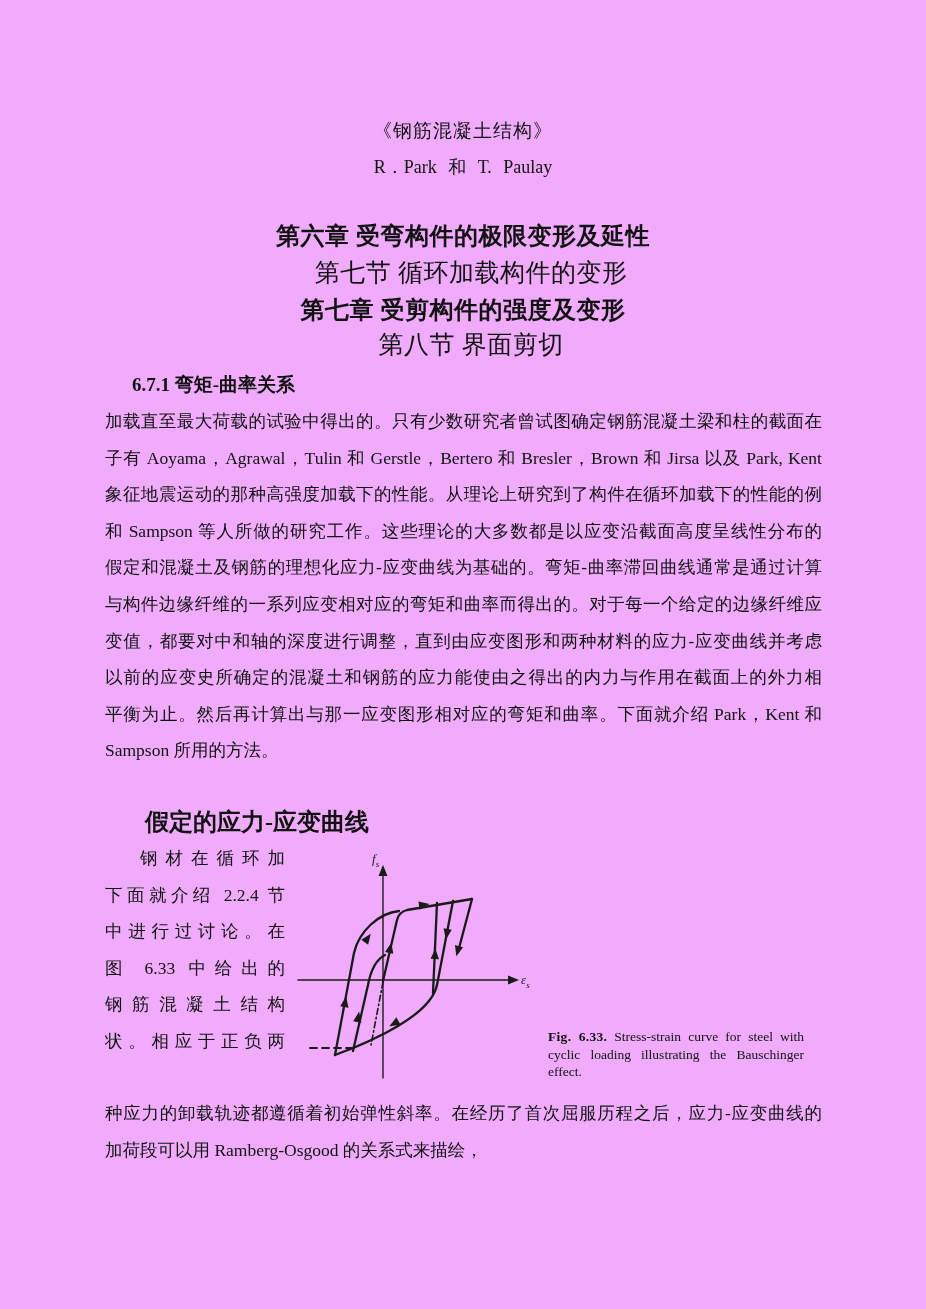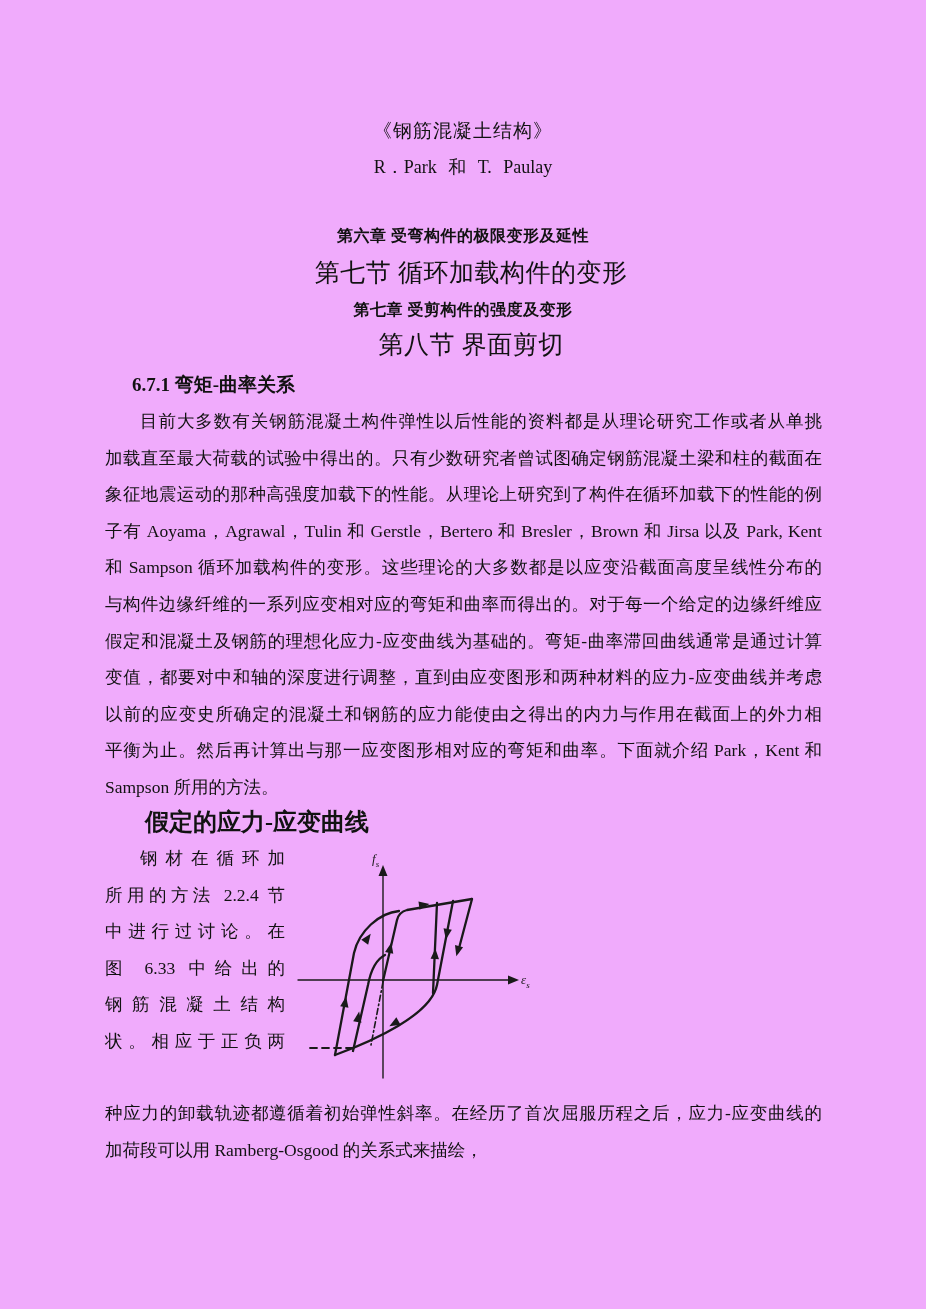--- a/index.html
+++ b/index.html
@@ -5,21 +5,21 @@
   html,body { margin:0; padding:0; background:#e8e8e8; }
   .page {
     position:relative; width:926px; height:1309px; margin:0 auto;
     background:#f0abfc; color:#121212; overflow:hidden;
     font-family:"Liberation Serif","DejaVu Serif",serif;
   }
   .abs { position:absolute; }
   .center { left:0; width:926px; text-align:center; }
   .h-line { line-height:30px; font-size:19px; white-space:nowrap; }
   .bold { font-weight:bold; }
-  .chap { font-size:16px; font-weight:bold; letter-spacing:0.5px; }
+  .chap { font-size:24px; font-weight:bold; letter-spacing:0.5px; }
   .sect { font-size:25px; letter-spacing:0.5px;padding-left:8px; }
   .doc-title { font-size:19px; letter-spacing:1px; }
   .doc-authors { font-size:18px; word-spacing:7px; }
 
   .para { left:105px; width:717px; }
   .ln {
     font-size:17.5px; line-height:36.6px;
     text-align:justify; text-align-last:justify;
   }
   .ln.first { text-indent:35px; }
@@ -44,38 +44,37 @@
   <div class="abs center h-line doc-title" style="top:116px">《钢筋混凝土结构》</div>
   <div class="abs center h-line doc-authors" style="top:152px">R．Park 和 T. Paulay</div>
 
   <div class="abs center h-line chap" style="top:221px">第六章 受弯构件的极限变形及延性</div>
   <div class="abs center h-line sect" style="top:258px">第七节 循环加载构件的变形</div>
   <div class="abs center h-line chap" style="top:295px">第七章 受剪构件的强度及变形</div>
   <div class="abs center h-line sect" style="top:330px">第八节 界面剪切</div>
   <div class="abs h-line bold" style="top:370px; left:132px; font-size:19px">6.7.1 弯矩-曲率关系</div>
 
   <div class="abs para" style="top:403px">
-    <div class="ln first">目前大多数有关钢筋混凝土构件弹性以后性能的资料都是从理论研究工作或者从单挑</div>
     <div class="ln">加载直至最大荷载的试验中得出的。只有少数研究者曾试图确定钢筋混凝土梁和柱的截面在</div>
+    <div class="ln">子有 Aoyama，Agrawal，Tulin 和 Gerstle，Bertero 和 Bresler，Brown 和 Jirsa 以及 Park, Kent</div>
     <div class="ln">象征地震运动的那种高强度加载下的性能。从理论上研究到了构件在循环加载下的性能的例</div>
-    <div class="ln">子有 Aoyama，Agrawal，Tulin 和 Gerstle，Bertero 和 Bresler，Brown 和 Jirsa 以及 Park, Kent</div>
-    <div class="ln">和 Sampson 循环加载构件的变形。这些理论的大多数都是以应变沿截面高度呈线性分布的</div>
+    <div class="ln">和 Sampson 等人所做的研究工作。这些理论的大多数都是以应变沿截面高度呈线性分布的</div>
+    <div class="ln">假定和混凝土及钢筋的理想化应力-应变曲线为基础的。弯矩-曲率滞回曲线通常是通过计算</div>
     <div class="ln">与构件边缘纤维的一系列应变相对应的弯矩和曲率而得出的。对于每一个给定的边缘纤维应</div>
-    <div class="ln">假定和混凝土及钢筋的理想化应力-应变曲线为基础的。弯矩-曲率滞回曲线通常是通过计算</div>
     <div class="ln">变值，都要对中和轴的深度进行调整，直到由应变图形和两种材料的应力-应变曲线并考虑</div>
     <div class="ln">以前的应变史所确定的混凝土和钢筋的应力能使由之得出的内力与作用在截面上的外力相</div>
     <div class="ln">平衡为止。然后再计算出与那一应变图形相对应的弯矩和曲率。下面就介绍 Park，Kent 和</div>
     <div class="ln last">Sampson 所用的方法。</div>
   </div>
 
   <div class="abs h-line bold" style="top:807px; left:145px; font-size:24px">假定的应力-应变曲线</div>
 
   <div class="abs wrapcol" style="top:840px">
     <div class="ln first">钢材在循环加</div>
-    <div class="ln">所用的方法 2.2.4 节</div>
+    <div class="ln">下面就介绍 2.2.4 节</div>
     <div class="ln">中进行过讨论。在</div>
     <div class="ln">图 6.33 中给出的</div>
     <div class="ln">钢筋混凝土结构</div>
     <div class="ln">状。相应于正负两</div>
   </div>
 
   <div class="abs fig">
     <svg width="280" height="265" viewBox="0 0 280 265" stroke-linecap="round" stroke-linejoin="round">
       <g stroke="#1a1a1a" fill="none">
 
@@ -114,19 +113,23 @@
         <polygon points="0,-6.5 4.2,4 -4.2,4" transform="translate(140,110) rotate(3)"></polygon>
         <polygon points="0,-6.5 4.2,4 -4.2,4" transform="translate(163,105) rotate(195)"></polygon>
         <polygon points="0,-6.5 4.2,4 -4.2,4" transform="translate(63,173) rotate(10)"></polygon>
       </g>
 
       <text x="77" y="18" font-size="13" font-style="italic" fill="#1a1a1a" font-family="Liberation Serif, DejaVu Serif, serif"><tspan>f</tspan><tspan dy="3.5" font-size="9">s</tspan></text>
       <text x="226" y="139" font-size="13" font-style="italic" fill="#1a1a1a" font-family="Liberation Serif, DejaVu Serif, serif"><tspan>ε</tspan><tspan dy="3.5" font-size="9">s</tspan></text>
     </svg>
   </div>
 
+  <div class="abs caption">
+    <b>Fig. 6.33.</b>
+    <span>Stress-strain curve for steel with cyclic loading illustrating the Bauschinger effect.</span>
+  </div>
 
   <div class="abs para" style="top:1095px">
     <div class="ln">种应力的卸载轨迹都遵循着初始弹性斜率。在经历了首次屈服历程之后，应力-应变曲线的</div>
     <div class="ln last">加荷段可以用 Ramberg-Osgood 的关系式来描绘，</div>
   </div>
 
 </div>
 
 </body></html>

